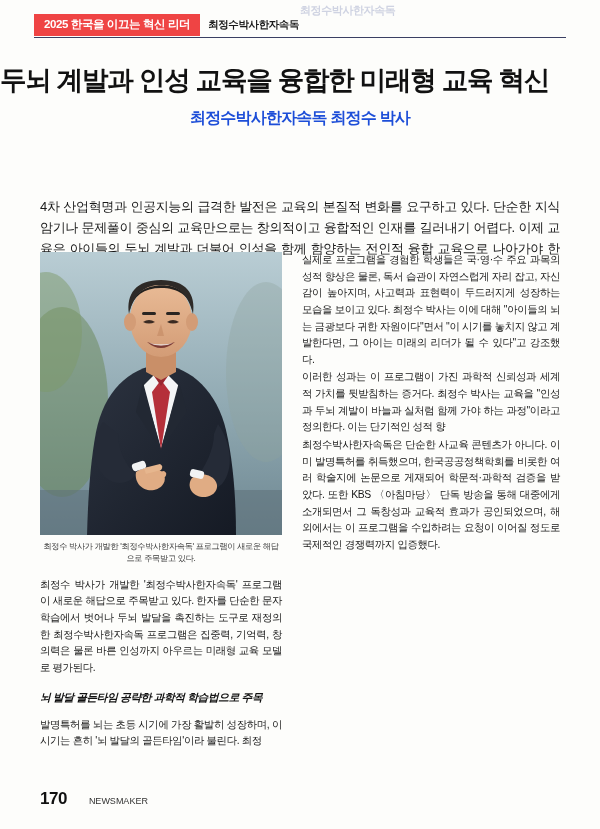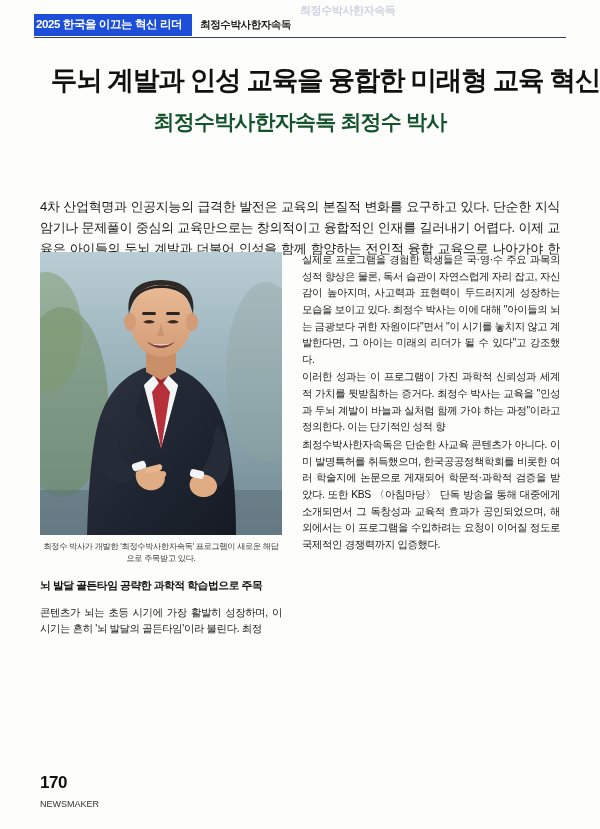--- a/index.html
+++ b/index.html
@@ -20,26 +20,26 @@
   
   .header {
     position: absolute;
     top: 14px; left: 0; right: 0;
     height: 22px;
     display: flex;
     align-items: stretch;
   }
   .header-tag {
     margin-left: 34px;
-    background: #1d4ed8;
+    background: #ef4444;
     color: #ffffff;
     font-size: 11.5px;
     font-weight: bold;
     letter-spacing: -0.4px;
-    padding: 3px 10px 4px 2px;
+    padding: 3px 10px 4px 10px;
     display: flex;
     align-items: center;
     line-height: 1;
   }
   .header-sub {
     display: flex;
     align-items: center;
     font-size: 10.5px;
     font-weight: bold;
     color: #1a1a1a;
@@ -60,34 +60,34 @@
     left: 34px; right: 34px;
     top: 37px;
     height: 1px;
     background: #3a3f62;
   }
 
   
   .title {
     position: absolute;
     top: 62px; left: 0; right: 0;
-    text-align: right;
+    text-align: left;
     font-size: 26.5px;
     font-weight: bold;
     letter-spacing: -1.2px;
     color: #111;
   }
   .subtitle {
     position: absolute;
     top: 108px; left: 0; right: 0;
     text-align: center;
-    font-size: 21px;
+    font-size: 16px;
     font-weight: bold;
     letter-spacing: -0.8px;
-    color: #14532d;
+    color: #1d4ed8;
   }
 
   
   .lead {
     position: absolute;
     top: 148px;
     left: 40px;
     width: 520px;
     font-size: 13px;
     line-height: 1.62;
@@ -142,31 +142,31 @@
     letter-spacing: -0.35px;
     text-align: justify;
     color: #181818;
   }
   .subhead {
     margin-top: 14px;
     font-size: 10.8px;
     font-weight: bold;
     letter-spacing: -0.45px;
     color: #111;
+    font-style: italic;
   }
 
   
   .footer {
     position: absolute;
     bottom: 20px;
     left: 40px;
     display: flex;
     align-items: baseline;
-    gap: 6px;
-    flex-direction: column;
+    gap: 22px;
   }
   .folio {
     font-size: 17px;
     font-weight: bold;
     color: #111;
     letter-spacing: -0.5px;
   }
   .masthead {
     font-size: 9px;
     font-weight: normal;
@@ -254,22 +254,23 @@
         <path d="M106 222 l 18 -3 q 4 2 1 6 l -17 3 Z" fill="#e0ac84"></path>
 
         <path d="M178 172 C 192 192, 194 218, 182 232 C 172 242, 158 238, 154 228 C 166 216, 174 196, 174 182 Z" fill="#252b37"></path>
         <path d="M152 226 C 160 220, 172 222, 176 230 C 180 238, 172 246, 162 245 C 152 244, 146 234, 152 226 Z" fill="#e0ac84"></path>
 
         <rect x="92" y="210" width="14" height="8" rx="3" fill="#f2f3f4" transform="rotate(-18 99 214)"></rect>
         <rect x="150" y="218" width="14" height="8" rx="3" fill="#f2f3f4" transform="rotate(14 157 222)"></rect>
       </svg>
     </div>
     <div class="caption">최정수 박사가 개발한 '최정수박사한자속독' 프로그램이 새로운 해답으로 주목받고 있다.</div>
+    <p class="body">최정수 박사가 개발한 '최정수박사한자속독' 프로그램이 새로운 해답으로 주목받고 있다. 한자를 단순한 문자 학습에서 벗어나 두뇌 발달을 촉진하는 도구로 재정의한 최정수박사한자속독 프로그램은 집중력, 기억력, 창의력은 물론 바른 인성까지 아우르는 미래형 교육 모델로 평가된다.</p>
     <div class="subhead">뇌 발달 골든타임 공략한 과학적 학습법으로 주목</div>
-    <p class="body">콘텐츠가 뇌는 초등 시기에 가장 활발히 성장하며, 이 시기는 흔히 '뇌 발달의 골든타임'이라 불린다. 최정</p>
+    <p class="body">발명특허를 뇌는 초등 시기에 가장 활발히 성장하며, 이 시기는 흔히 '뇌 발달의 골든타임'이라 불린다. 최정</p>
   </div>
 
   <div class="col-right">
     <p>실제로 프로그램을 경험한 학생들은 국·영·수 주요 과목의 성적 향상은 물론, 독서 습관이 자연스럽게 자리 잡고, 자신감이 높아지며, 사고력과 표현력이 두드러지게 성장하는 모습을 보이고 있다. 최정수 박사는 이에 대해 "아이들의 뇌는 금광보다 귀한 자원이다"면서 "이 시기를 놓치지 않고 계발한다면, 그 아이는 미래의 리더가 될 수 있다"고 강조했다.</p>
     <p>이러한 성과는 이 프로그램이 가진 과학적 신뢰성과 세계적 가치를 뒷받침하는 증거다. 최정수 박사는 교육을 "인성과 두뇌 계발이 바늘과 실처럼 함께 가야 하는 과정"이라고 정의한다. 이는 단기적인 성적 향</p>
     <p>최정수박사한자속독은 단순한 사교육 콘텐츠가 아니다. 이미 발명특허를 취득했으며, 한국공공정책학회를 비롯한 여러 학술지에 논문으로 게재되어 학문적·과학적 검증을 받았다. 또한 KBS 〈아침마당〉 단독 방송을 통해 대중에게 소개되면서 그 독창성과 교육적 효과가 공인되었으며, 해외에서는 이 프로그램을 수입하려는 요청이 이어질 정도로 국제적인 경쟁력까지 입증했다.</p>
   </div>
 
   <div class="footer">
     <span class="folio">170</span>

